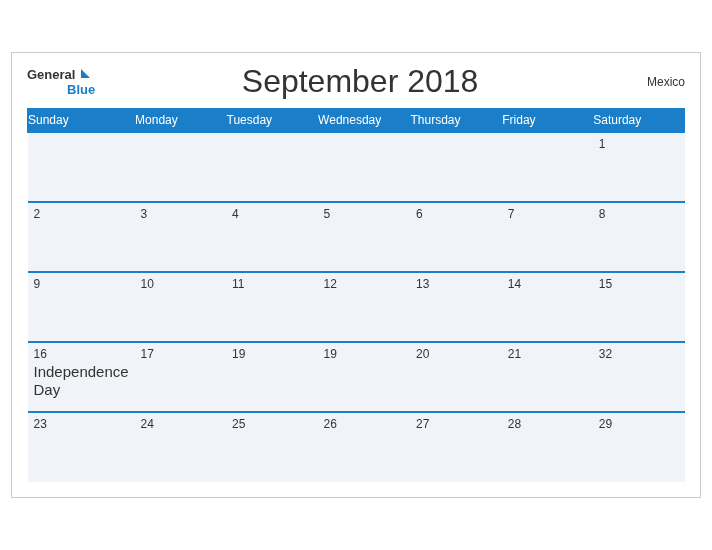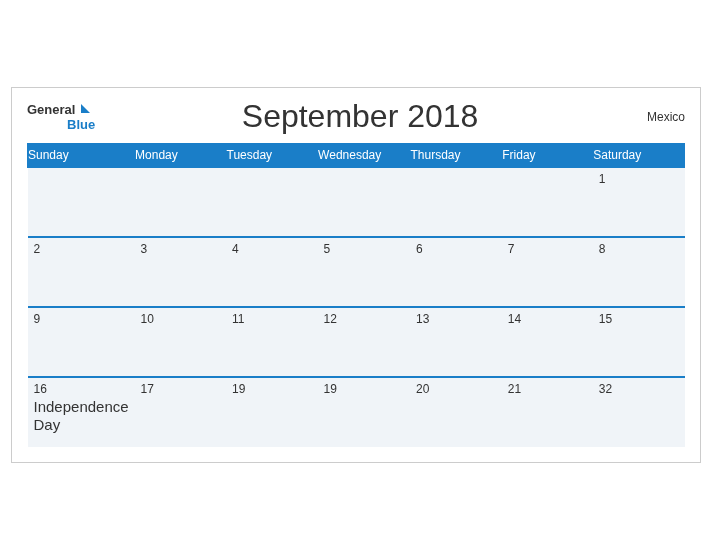--- a/index.html
+++ b/index.html
@@ -212,15 +212,38 @@
           <td>
             <span class="day-number">20</span>
           </td>
           <td>
             <span class="day-number">21</span>
           </td>
           <td>
             <span class="day-number">32</span>
           </td>
         </tr>
+        <tr>
+          <td>
+            <span class="day-number">23</span>
+          </td>
+          <td>
+            <span class="day-number">24</span>
+          </td>
+          <td>
+            <span class="day-number">25</span>
+          </td>
+          <td>
+            <span class="day-number">26</span>
+          </td>
+          <td>
+            <span class="day-number">27</span>
+          </td>
+          <td>
+            <span class="day-number">28</span>
+          </td>
+          <td>
+            <span class="day-number">29</span>
+          </td>
+        </tr>
       </tbody>
   </table>
 </div>
 
 </body></html>

